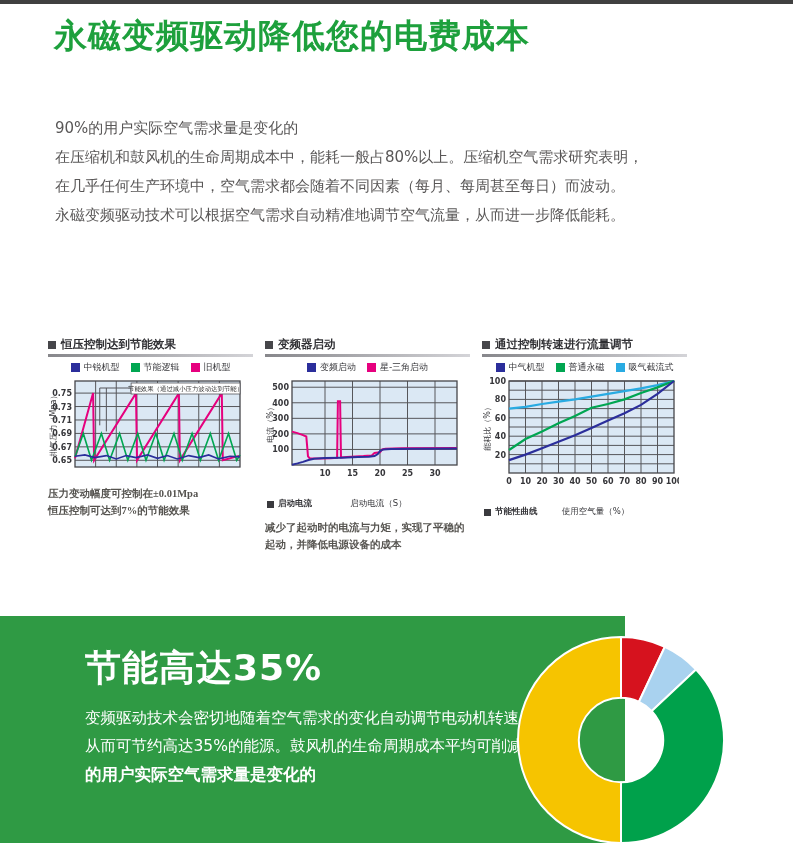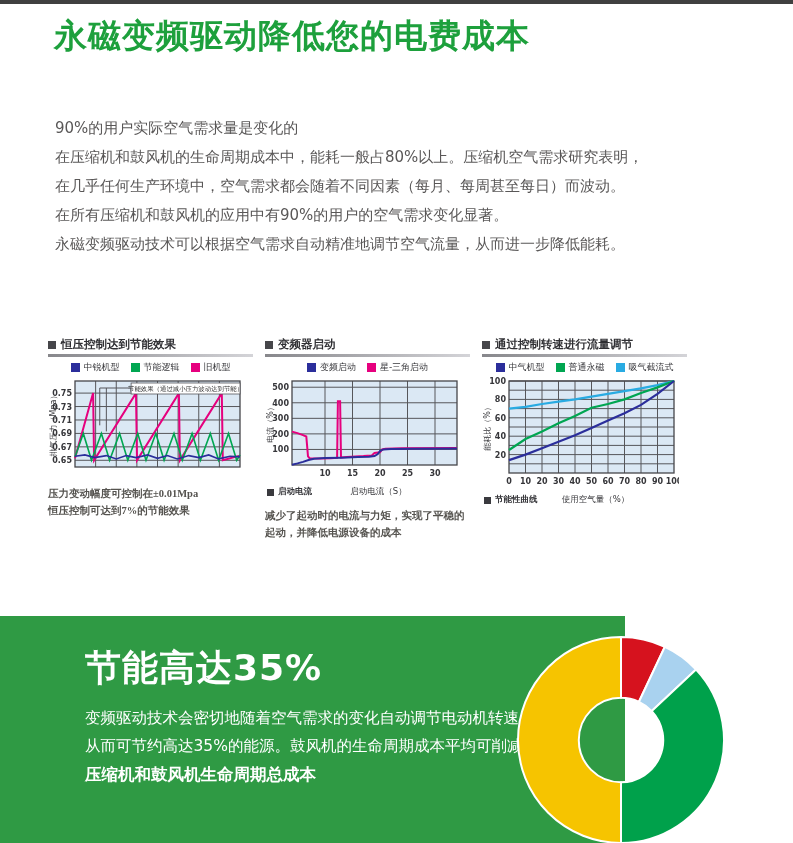--- a/index.html
+++ b/index.html
@@ -20,21 +20,21 @@
              margin-right:5px;flex:0 0 auto;}
   .panel-rule{height:3px;margin-top:2px;background:linear-gradient(to right,#87878b,#d4d4d8);}
   .legend{display:flex;justify-content:center;align-items:center;gap:11px;
           height:15px;margin-top:3px;}
   .lg-item{display:flex;align-items:center;gap:4px;font-size:9px;color:#36363a;white-space:nowrap;}
   .lg-sq{width:9px;height:9px;display:inline-block;flex:0 0 auto;}
   .plot{position:relative;margin-top:2px;}
   .tick{font-family:"DejaVu Sans",sans-serif;font-size:8px;font-weight:bold;fill:#36363a;}
   .alabel{font-family:"DejaVu Sans",sans-serif;font-size:8px;fill:#36363a;}
   .ann{font-family:"DejaVu Sans",sans-serif;font-size:6.4px;fill:#333;}
-  .foot{position:relative;height:13px;margin-top:1px;}
+  .foot{position:relative;height:13px;margin-top:13px;}
   .foot-note{position:absolute;left:2px;top:0;display:flex;align-items:center;gap:4px;
              font-size:8.5px;font-weight:bold;color:#36363a;white-space:nowrap;}
   .mini-sq{width:7px;height:7px;background:#3a3a3e;display:inline-block;flex:0 0 auto;}
   .foot-xlabel{position:absolute;left:27px;right:5px;top:0;text-align:center;
                font-size:8.5px;font-weight:normal;color:#36363a;}
   .caption{margin-top:8px;font-size:10.5px;font-weight:bold;color:#55534f;line-height:17px;font-family:Liberation Serif, serif;}
   
   .band{position:absolute;left:0;top:612px;width:625px;height:231px;background:#2F9A44;color:#ffffff;}
   .band-headline{position:absolute;left:85px;top:28px;font-size:36px;font-weight:bold;letter-spacing:1px;}
   .band-body{position:absolute;left:85px;top:88px;font-size:15.5px;line-height:28px;}
@@ -51,21 +51,20 @@
 <body>
 
 <div class="page">
 
   <div class="title" style="color: rgb(29, 160, 60);">永磁变频驱动降低您的电费成本</div>
 
   <div class="intro">
     <div>90%的用户实际空气需求量是变化的</div>
     <div>在压缩机和鼓风机的生命周期成本中，能耗一般占80%以上。压缩机空气需求研究表明，</div>
     <div>在几乎任何生产环境中，空气需求都会随着不同因素（每月、每周甚至每日）而波动。</div>
-    <div>在所有压缩机和鼓风机的应用中有90%的用户的空气需求变化显著。</div>
     <div>永磁变频驱动技术可以根据空气需求自动精准地调节空气流量，从而进一步降低能耗。</div>
   </div>
 
   <div class="panels">
 
     <section class="panel">
       <div class="panel-h">
         <span class="sq-bullet"></span>
         <span>恒压控制达到节能效果</span>
       </div>
@@ -249,21 +248,21 @@
     </section>
 
   </div>
 
   <section class="band" style="background: rgb(47, 154, 68);">
     <div class="band-headline">节能高达35%</div>
     <div class="band-body">
       <div>变频驱动技术会密切地随着空气需求的变化自动调节电动机转速，</div>
       <div>从而可节约高达35%的能源。鼓风机的生命周期成本平均可削减22%.</div>
     </div>
-    <div class="band-subtitle">压缩机和鼓风机生命周期总成本</div>
+    <div class="band-subtitle">的用户实际空气需求量是变化的</div>
   </section>
 
   <div class="donut"><svg width="212" height="212" viewBox="0 0 212 212">
         <path d="M 106.00 3.00 A 103 103 0 0 1 149.86 12.80 L 123.98 67.79 A 42.23 42.23 0 0 0 106.00 63.77 Z" fill="#D6121E" stroke="#fff" stroke-width="2" stroke-linejoin="round"></path>
         <path d="M 149.86 12.80 A 103 103 0 0 1 181.08 35.49 L 136.78 77.09 A 42.23 42.23 0 0 0 123.98 67.79 Z" fill="#A9D2EF" stroke="#fff" stroke-width="2" stroke-linejoin="round"></path>
         <path d="M 181.08 35.49 A 103 103 0 0 1 106.00 209.00 L 106.00 148.23 A 42.23 42.23 0 0 0 136.78 77.09 Z" fill="#00A14B" stroke="#fff" stroke-width="2" stroke-linejoin="round"></path>
         <path d="M 106.00 209.00 A 103 103 0 0 1 106.00 3.00 L 106.00 63.77 A 42.23 42.23 0 0 0 106.00 148.23 Z" fill="#F6C400" stroke="#fff" stroke-width="2" stroke-linejoin="round"></path>
       </svg></div>
 
 </div>

